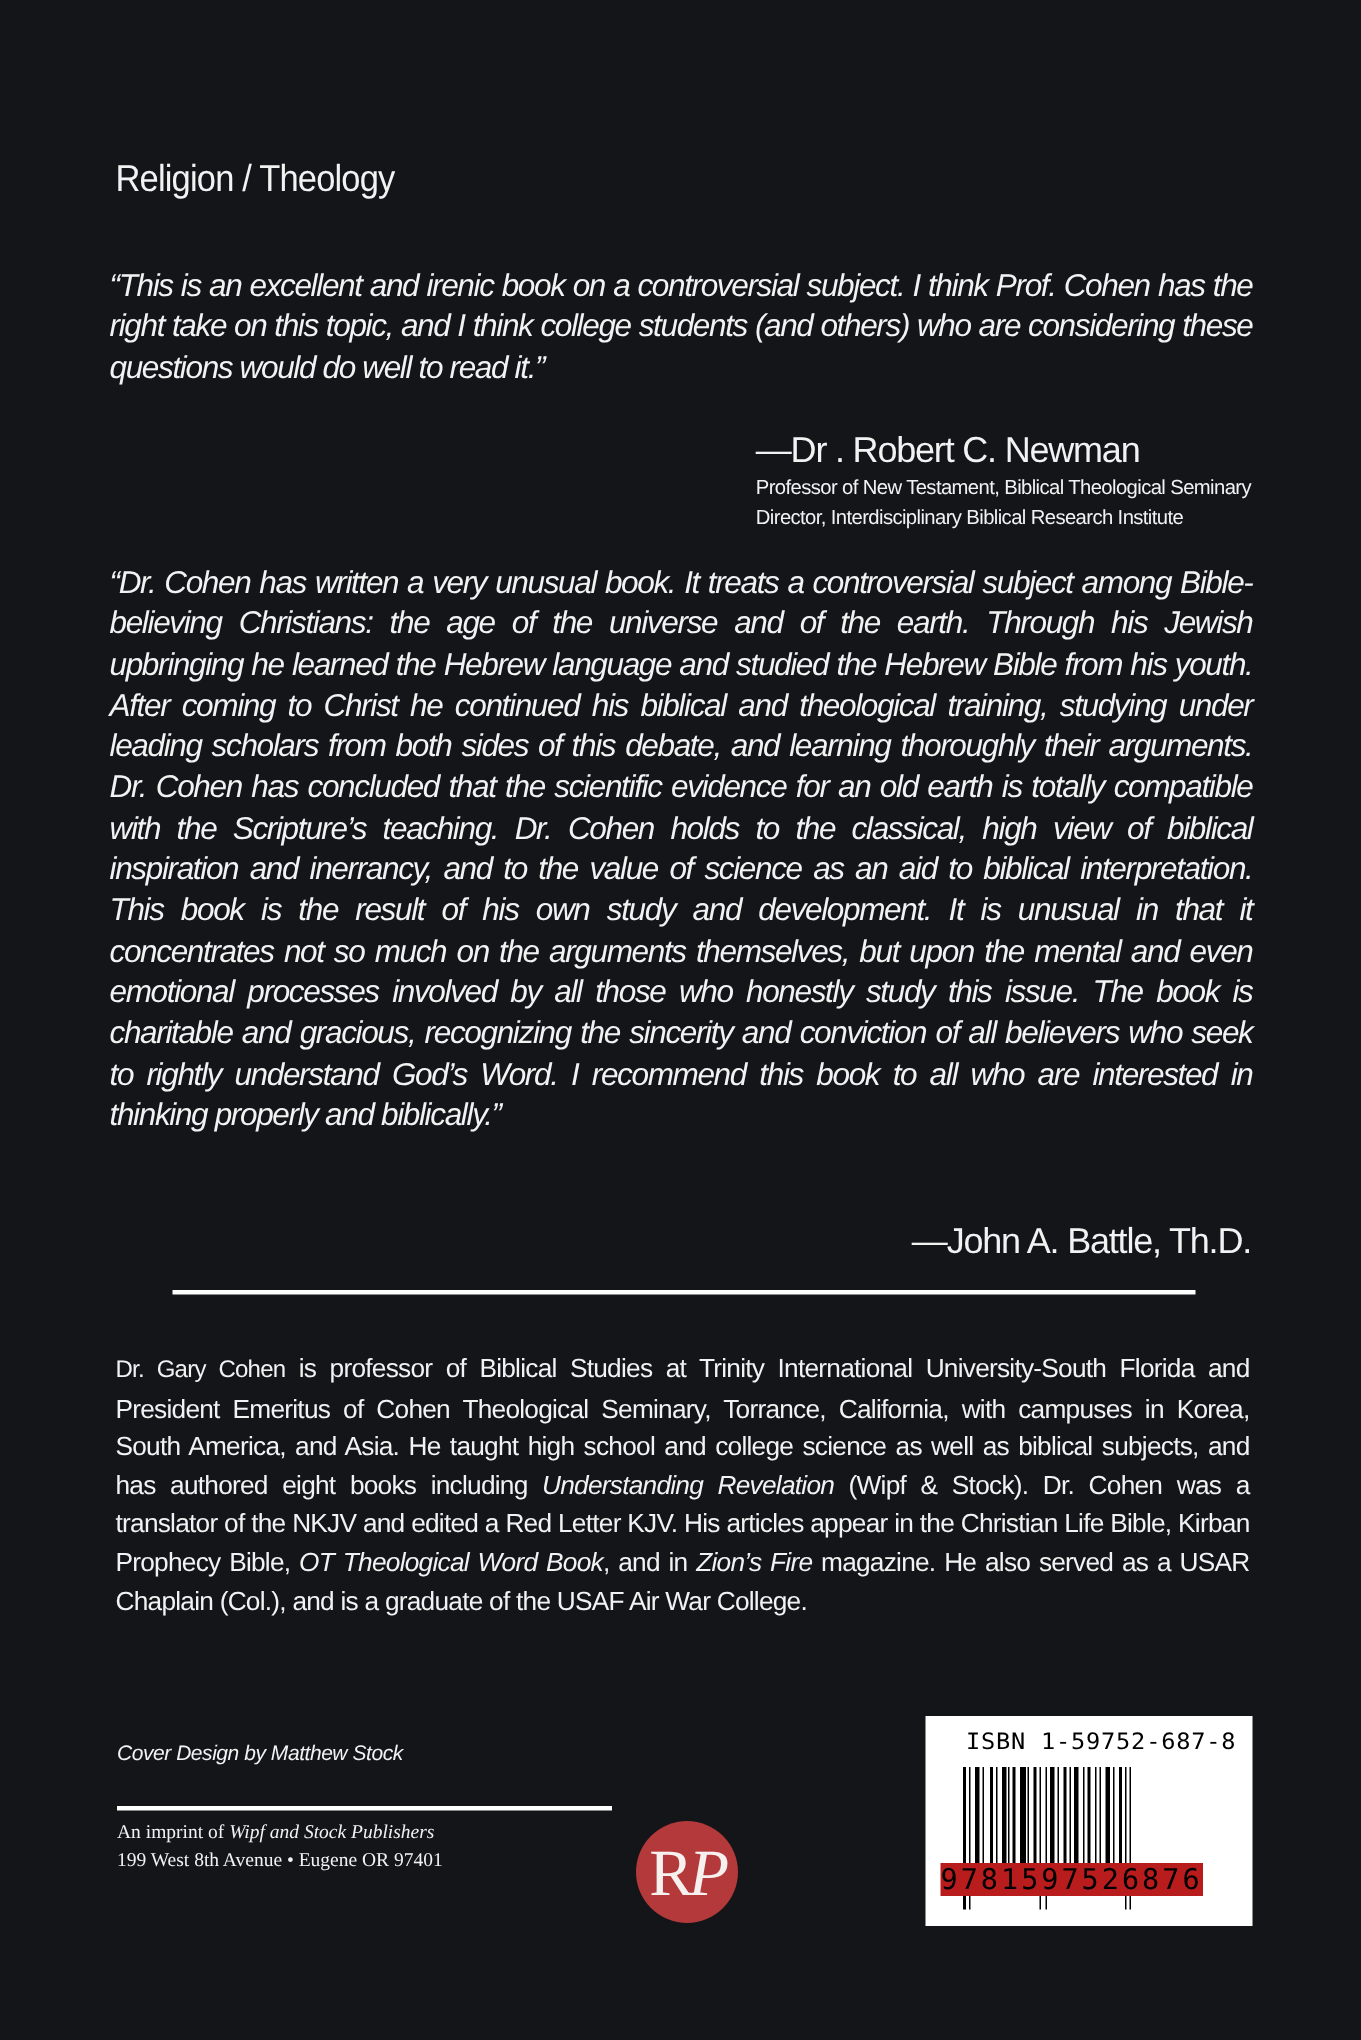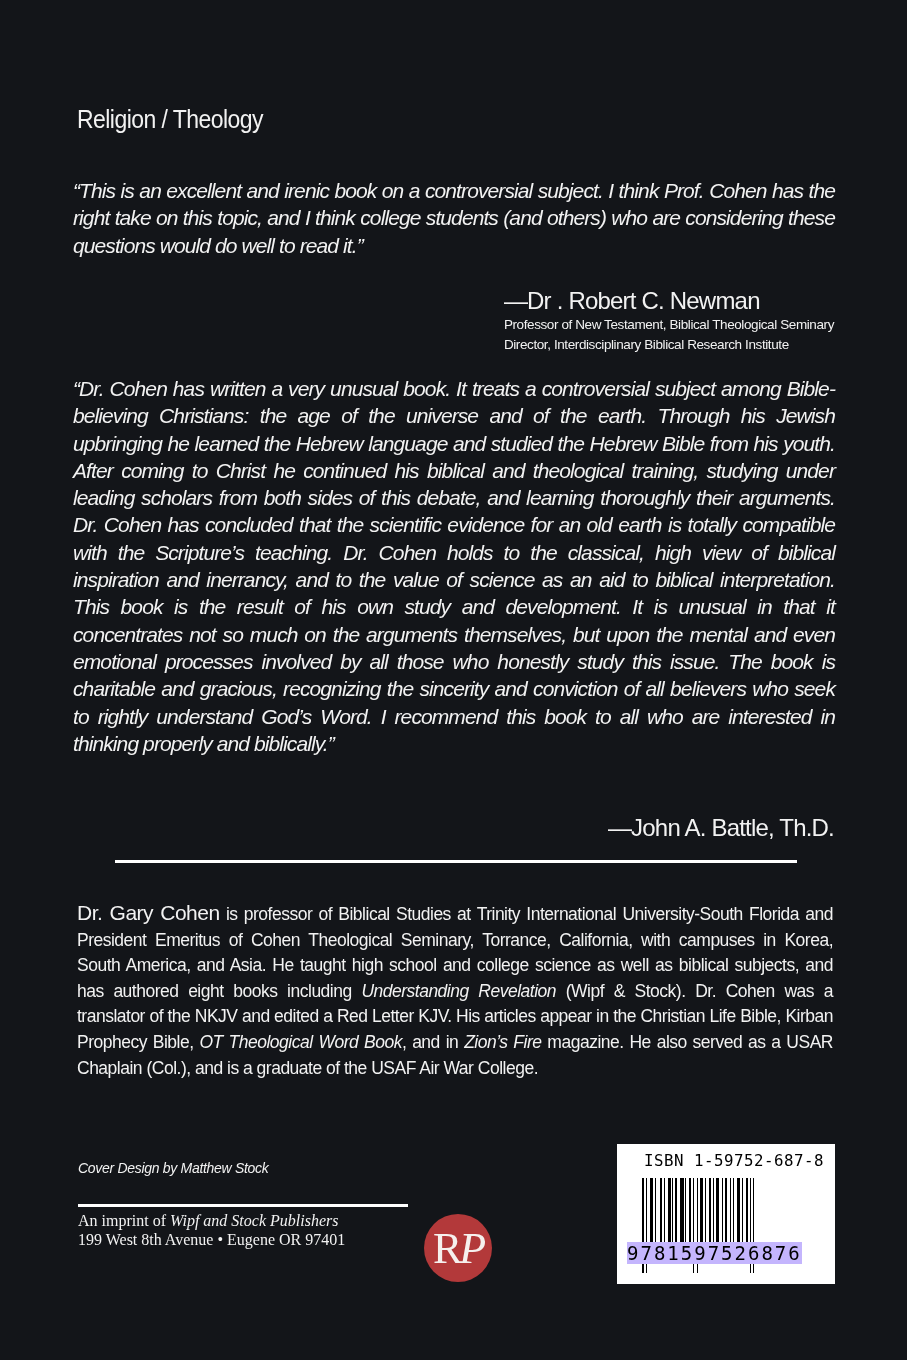--- a/index.html
+++ b/index.html
@@ -32,36 +32,36 @@
     .a2 { top: 790px; margin-top: 24px; }
     .divider {
       position: absolute; left: 115px; top: 860px; width: 682px; height: 3px;
       background: #ffffff;
     }
     .bio {
       position: absolute; left: 77px; top: 900px; width: 756px;
       font-size: 17.5px; line-height: 25.6px; text-align: justify;
       letter-spacing: -0.5px;
     }
-    .bio .name { font-size: 21px; }
+    .bio .name { font-size: 16px; }
     .bio i { font-style: italic; }
     .credit {
       position: absolute; left: 78px; top: 1160px;
       font-style: italic; font-size: 14px; letter-spacing: -0.3px;
     }
     .publisher {
       position: absolute; left: 78px; top: 1202px; width: 332px;
       font-family: "Liberation Serif", serif;
     }
     .pub-title {
       font-size: 29px; letter-spacing: 1.2px; line-height: 34px; white-space: nowrap;
     }
     .pub-title i { letter-spacing: 0.6px; }
     .pub-rule { height: 3px; background: #ffffff; margin: 2px 0 4px 0; width: 330px; }
-    .pub-line { font-size: 16px; line-height: 19px; white-space: nowrap; }
+    .pub-line { font-size: 13px; line-height: 19px; white-space: nowrap; }
     .pub-line i { font-style: italic; }
     .rp-logo {
       position: absolute; left: 424px; top: 1214px; width: 68px; height: 68px;
       border-radius: 50%; background: #b3393a;
       display: flex; align-items: center; justify-content: center;
       font-family: "Liberation Serif", serif; color: #f6f0ee;
       font-size: 44px; letter-spacing: -3px;
     }
     .rp-logo i { font-style: italic; }
     .barcode-box {
@@ -74,21 +74,21 @@
       transform: scaleX(1.05); transform-origin: left top;
     }
     .bars { position: absolute; left: 25px; top: 34px; width: 170px; height: 95px; display: flex; align-items: flex-start; }
     .bar { background: #000; height: 80px; }
     .bar.long { height: 95px; }
     .isbn13 {
       position: absolute; left: 10px; top: 98px;
       font-family: "DejaVu Sans Mono", monospace; font-size: 19px;
       letter-spacing: 2px; background: transparent;
     }
-    .isbn13 span { background: #c4b5fd; }
+    .isbn13 span { background: #b91c1c; }
   </style>
 </head>
 <body>
 
 <div class="category">Religion / Theology</div>
 
 <p class="quote q1" style="margin:0">“This is an excellent and irenic book on a controversial subject. I think Prof. Cohen has the right take on this topic, and I think college students (and others) who are considering these questions would do well to read it.”</p>
 <div class="attrib a1">
   <div class="attrib-name">—Dr . Robert C. Newman</div>
   <div class="attrib-line">Professor of New Testament, Biblical Theological Seminary</div>

